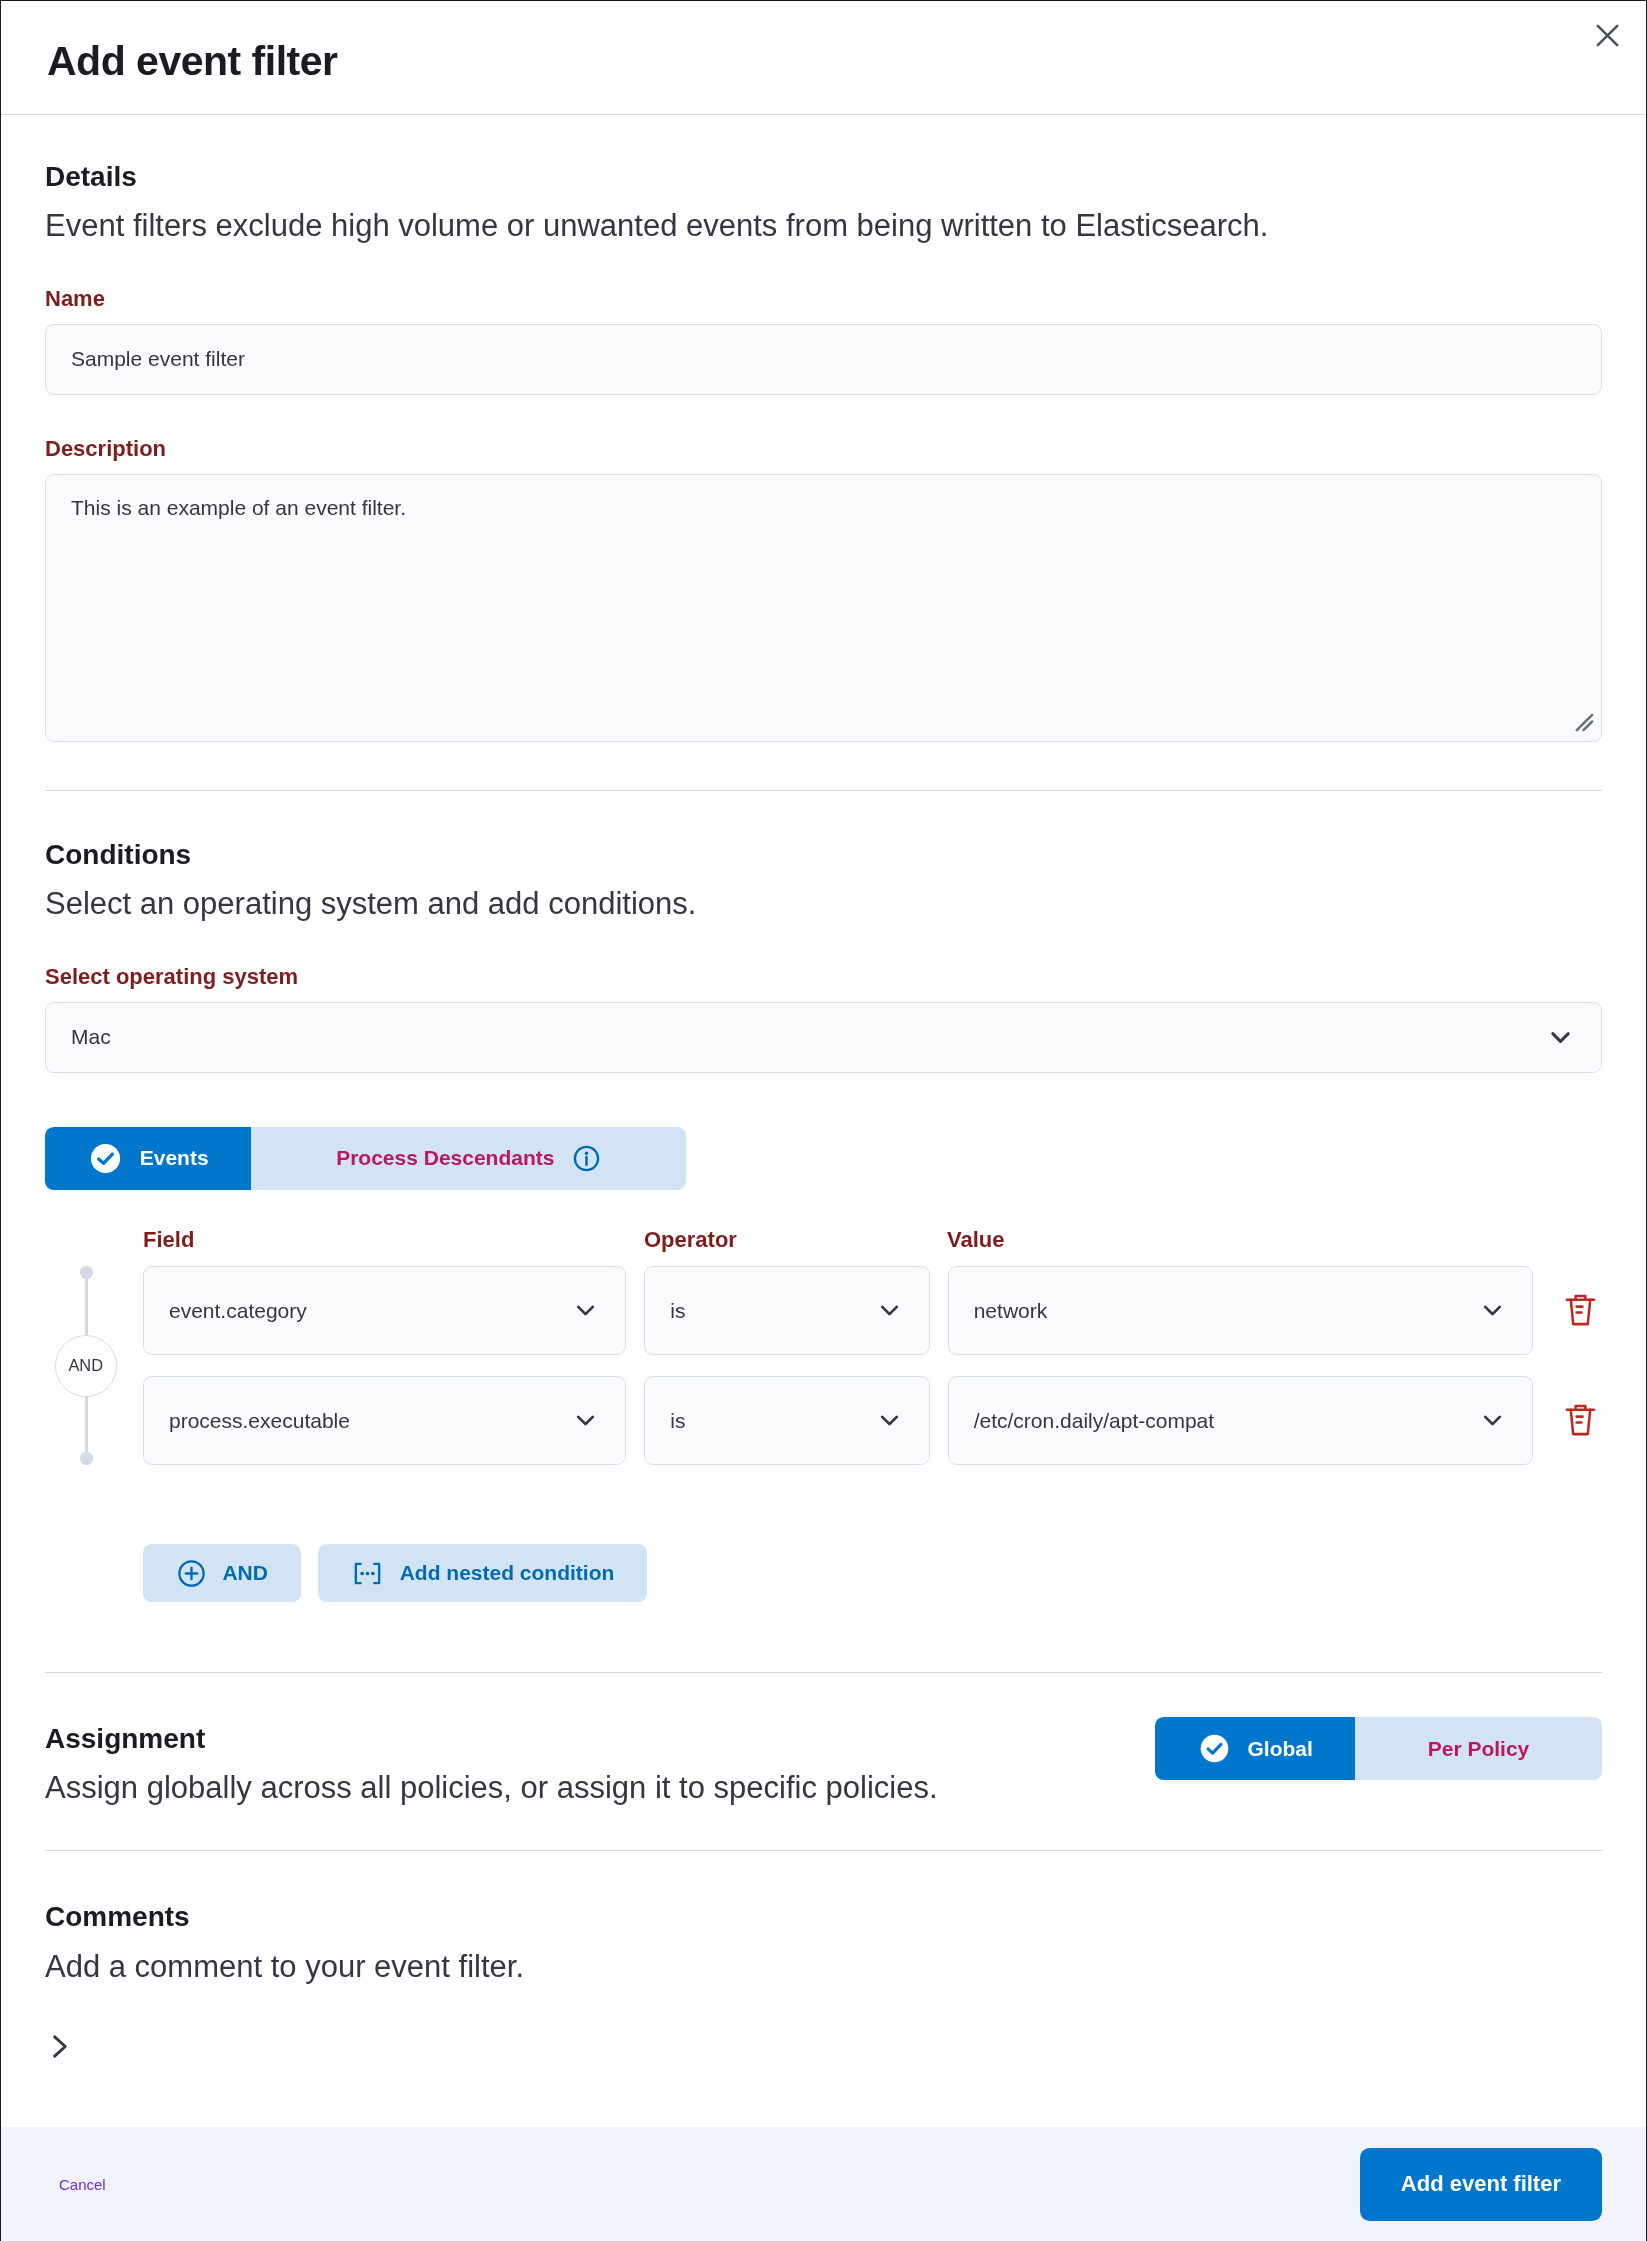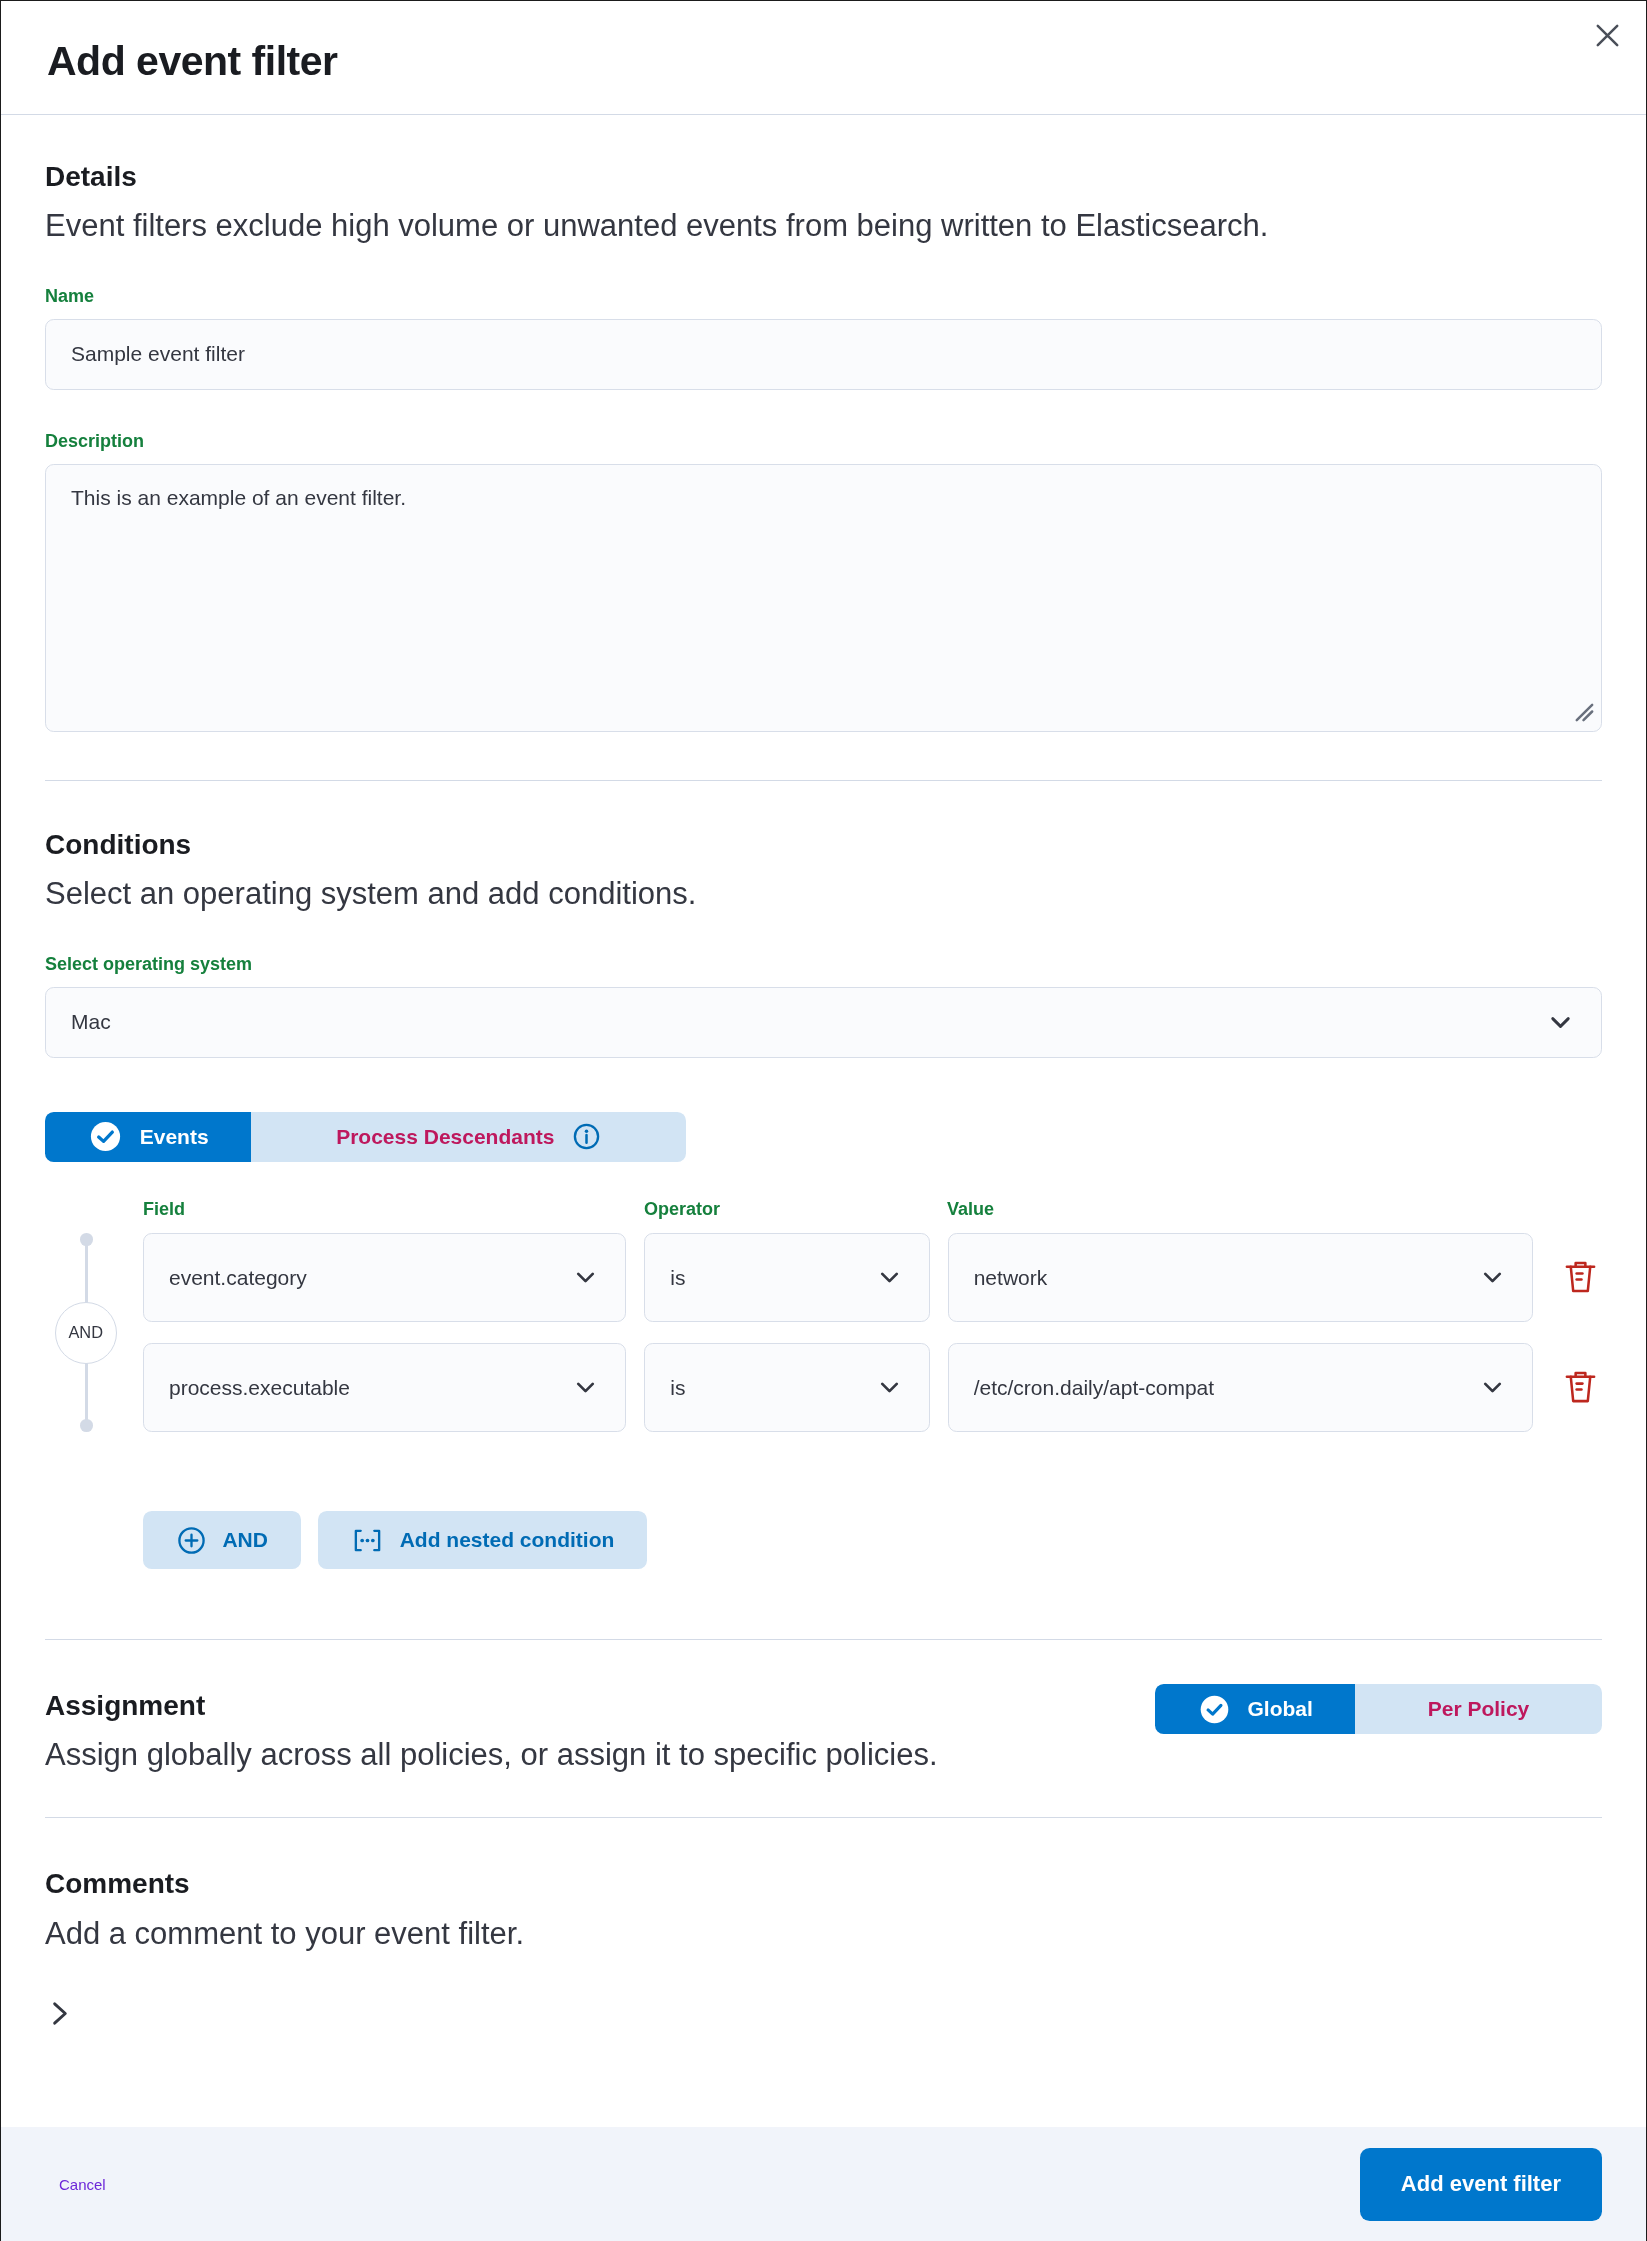--- a/index.html
+++ b/index.html
@@ -29,21 +29,21 @@
     width:46px; height:46px; border:none; background:transparent;
     display:flex; align-items:center; justify-content:center; cursor:pointer;
     border-radius:7.7px;
   }
   
   .modal-body { padding:0 44px; flex:0 0 auto; }
   .section-heading { font-size:28px; font-weight:700; color:#1a1c21; }
   .section-sub { font-size:31px; color:#343741; margin-top:15.4px; }
   .divider { border:none; border-top:1.9px solid #d3dae6; margin:0; }
 
-  .form-label { display:block; font-size:18px; font-weight:700; color:#15803d; }
+  .form-label { display:block; font-size:22px; font-weight:700; color:#7f1d1d; }
 
   .control {
     background:#fafbfd;
     border:1.9px solid #d8dee9;
     border-radius:8.7px;
     height:71px;
     display:flex; align-items:center;
     padding:0 25px;
     font-size:21px; color:#343741;
     width:100%;
@@ -57,21 +57,21 @@
     height:268px; resize:none; padding:21px 25px;
     font-family:"Liberation Sans","DejaVu Sans",sans-serif;
     display:block; outline:none;
   }
   .resize-handle { position:absolute; right:5.8px; bottom:7.7px; pointer-events:none; }
 
   
   .seg-group { display:inline-flex; border-radius:8.7px; overflow:hidden; }
   .seg {
     display:flex; align-items:center; justify-content:center;
-    gap:15.4px; height:50px; border:none; cursor:pointer;
+    gap:15.4px; height:63px; border:none; cursor:pointer;
     font-size:21px; font-weight:600;
     font-family:"Liberation Sans","DejaVu Sans",sans-serif;
   }
   .seg.selected { background:#0077cc; color:#fff; }
   .seg.unselected { background:#d2e4f4; color:#be185d; }
 
   
   .cond-labels { display:flex; margin-left:98px; margin-bottom:13.5px; }
   .cl-field { width:501px; } .cl-operator { width:303px; } .cl-value { flex:1; }
   .cond-area { display:flex; }

